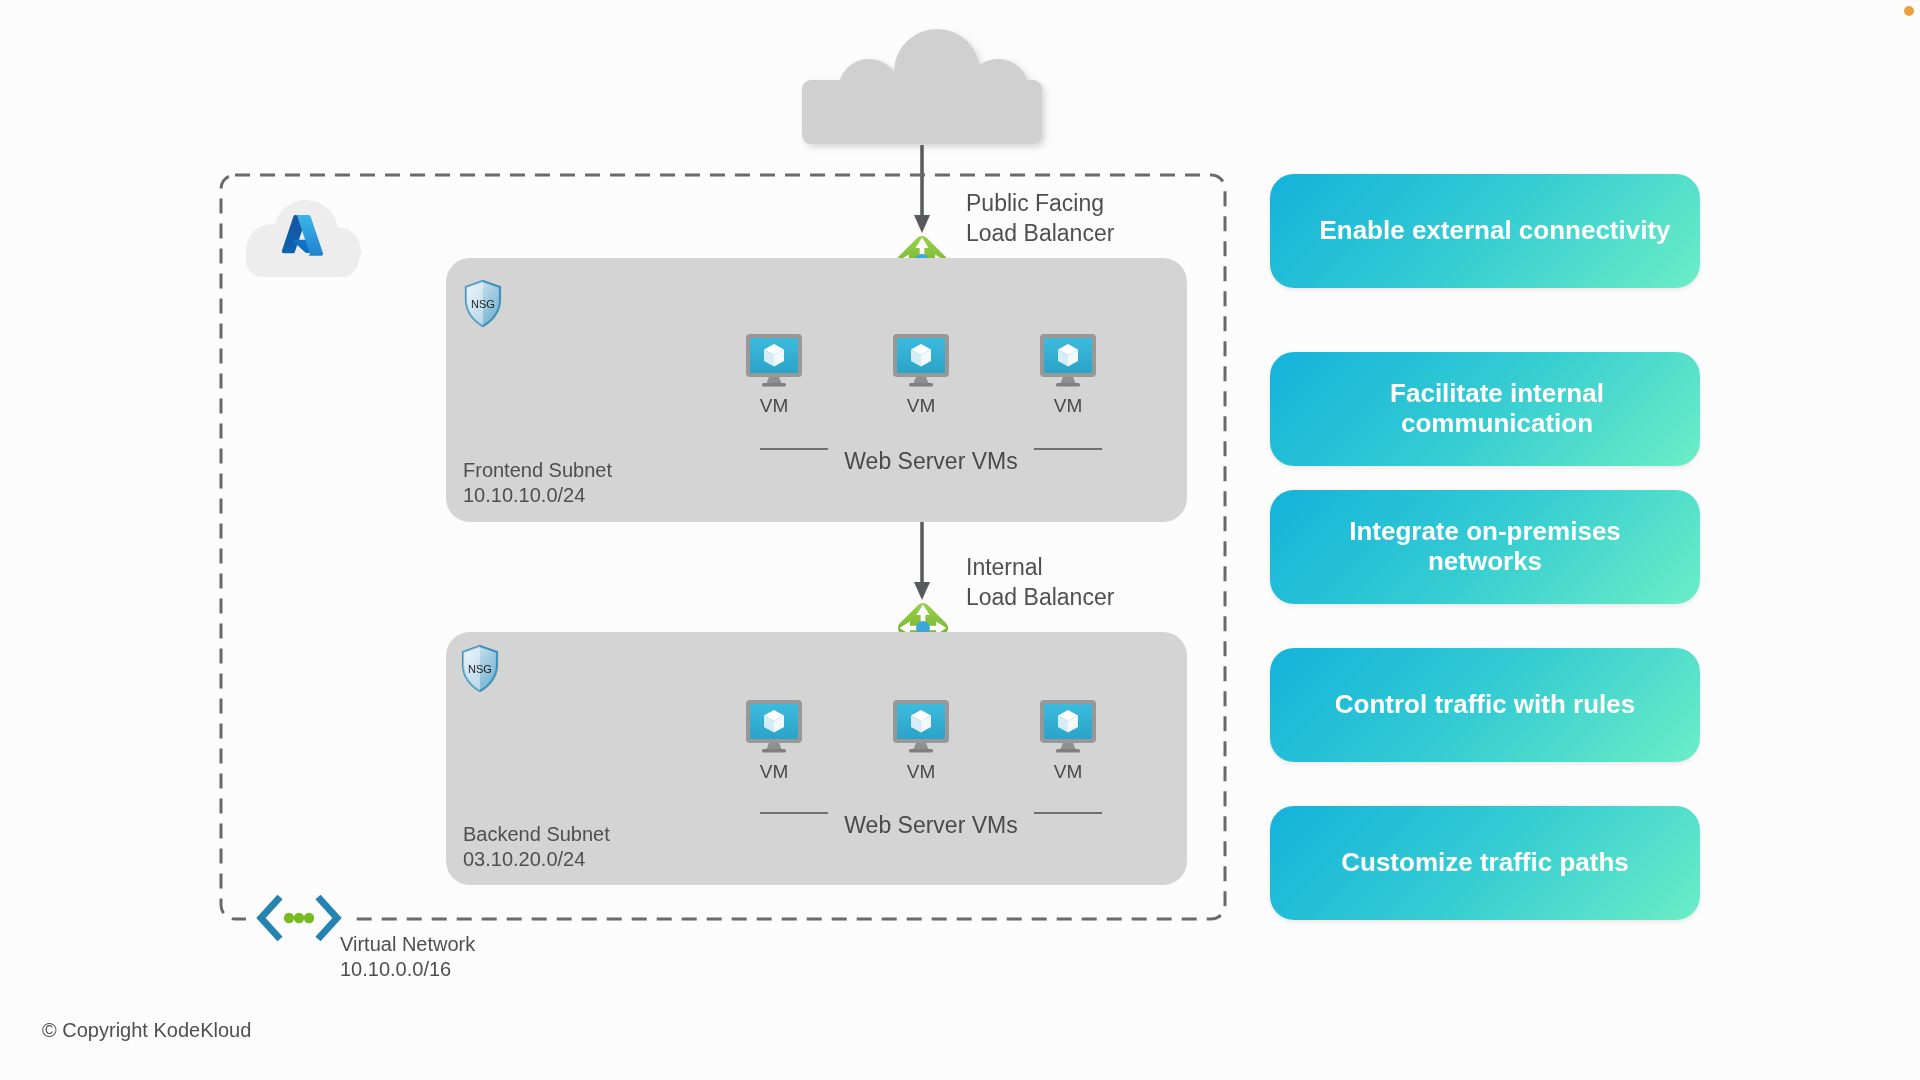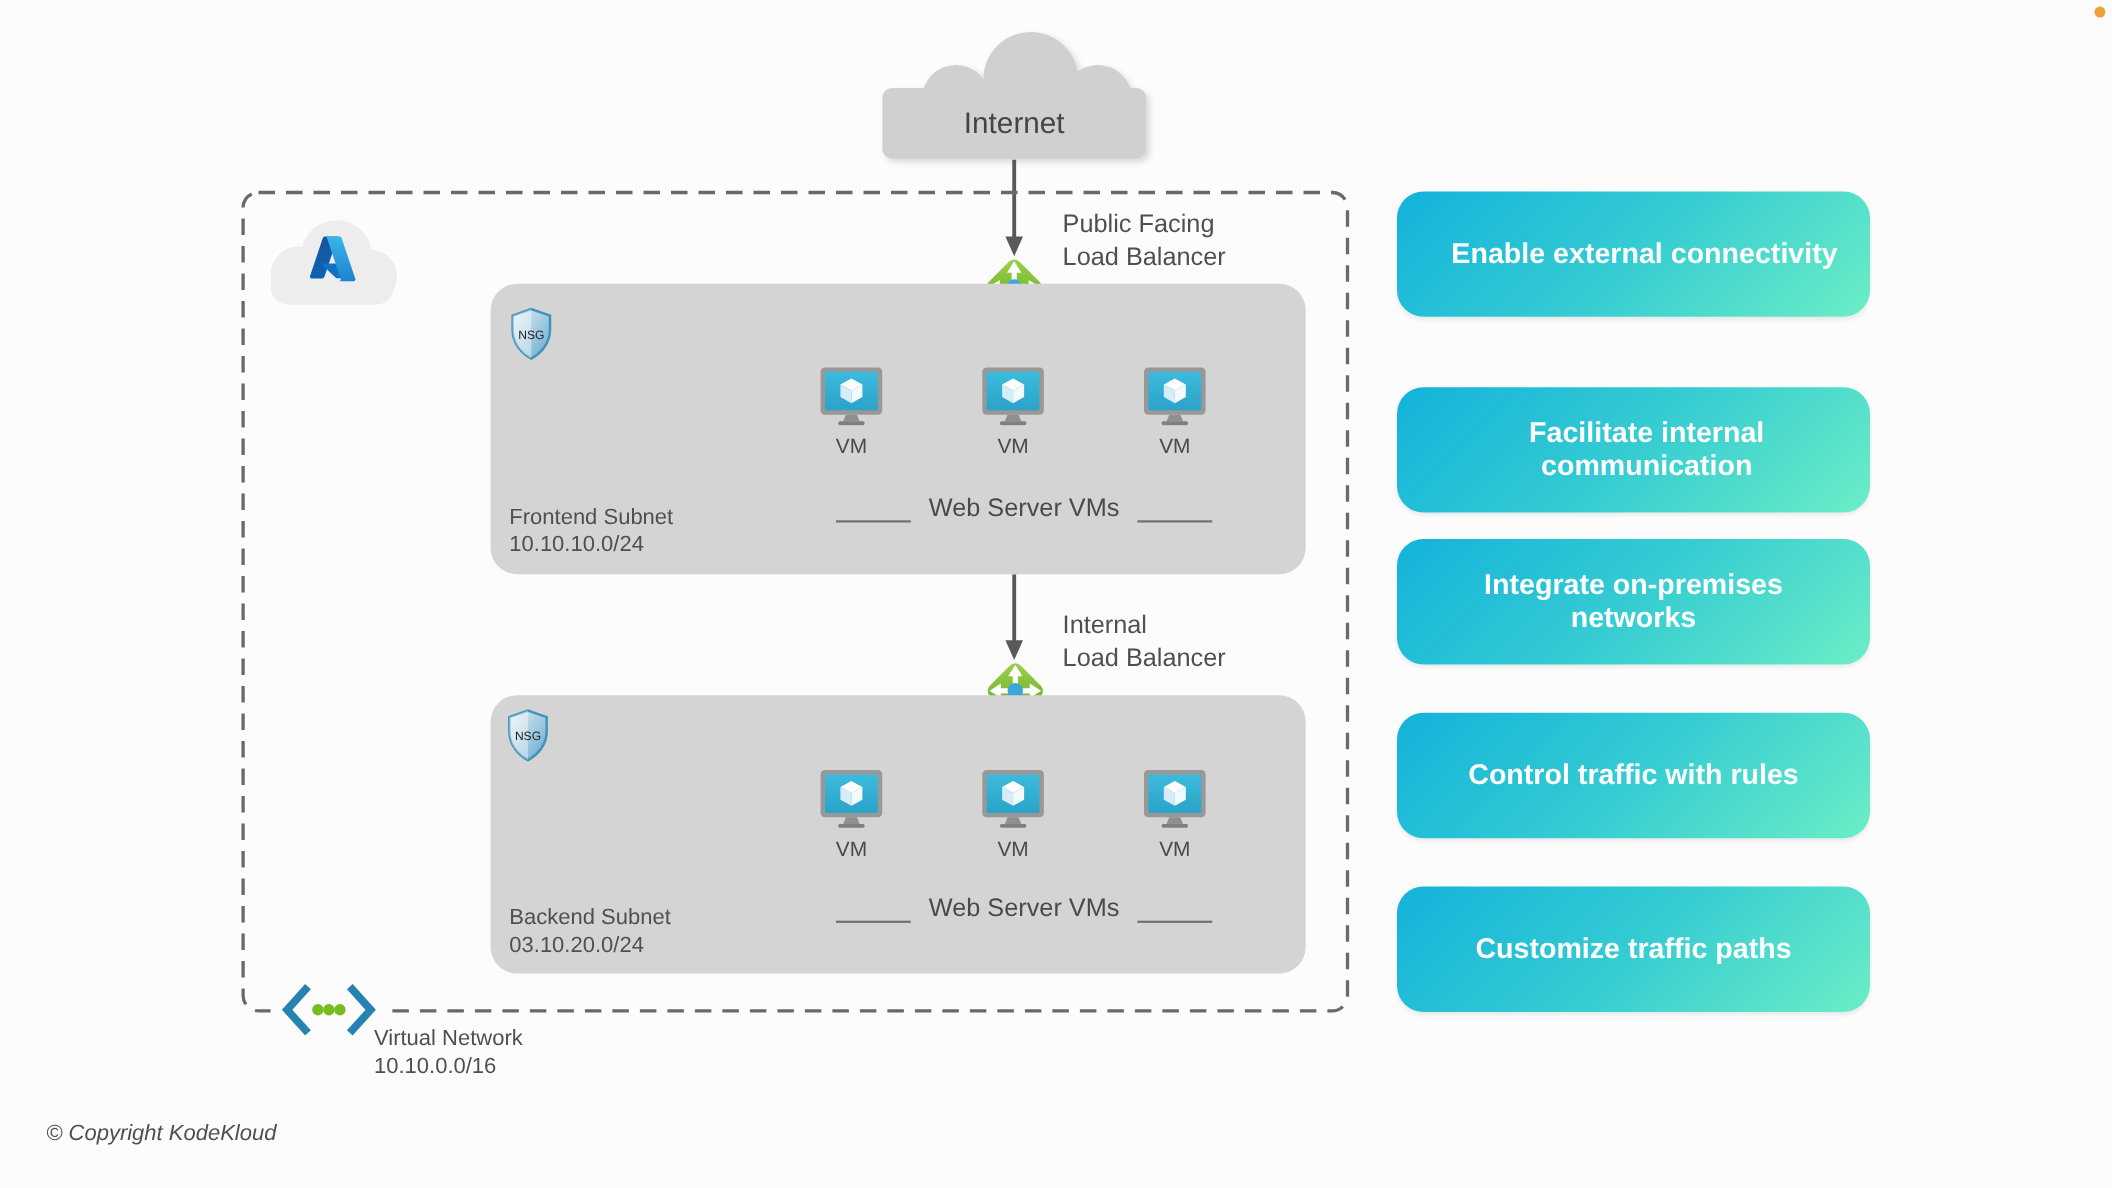--- a/index.html
+++ b/index.html
@@ -38,21 +38,21 @@
 
   
   .subnet{background:#d4d4d4;border-radius:24px;width:741px;left:446px;}
   .subnet-frontend{top:258px;height:264px;}
   .subnet-backend{top:632px;height:253px;}
   .nsg{position:absolute;width:40px;height:50px;}
   .nsg-frontend{left:17px;top:21px;}
   .nsg-backend{left:14px;top:12px;}
   .vm{position:absolute;width:60px;text-align:center;}
   .vm-label{margin-top:4px;font-size:19px;color:#4a4a4a;}
-  .group-row{position:absolute;left:285px;width:400px;display:flex;align-items:flex-end;justify-content:center;gap:16px;}
+  .group-row{position:absolute;left:285px;width:400px;display:flex;align-items:flex-start;justify-content:center;gap:16px;}
   .divider{flex:0 0 68px;height:0;border-top:2px solid #707070;}
   .group-label{font-size:23px;color:#4a4a4a;white-space:nowrap;}
   .subnet-label{position:absolute;left:17px;font-size:20px;line-height:25px;color:#4f4f4f;}
 
   
   .vnet-icon-mask{left:246px;top:896px;width:106px;height:44px;background:#fcfcfc;}
   .vnet-icon{left:255px;top:893px;}
   .vnet-label{left:340px;top:932px;font-size:20px;line-height:25px;color:#4f4f4f;}
 
   
@@ -60,21 +60,21 @@
      background:linear-gradient(135deg,#14b2db 0%,#35ccd2 50%,#6ceec6 100%);
      display:flex;align-items:center;justify-content:center;text-align:center;
      color:#ffffff;font-weight:bold;font-size:26px;line-height:1.15;padding:0 20px;box-sizing:border-box;
      box-shadow:0 2px 4px rgba(0,0,0,0.08);}
   .callout-1{top:174px;padding-left:40px;}
   .callout-2{top:352px;padding-left:44px;}
   .callout-3{top:490px;}
   .callout-4{top:648px;}
   .callout-5{top:806px;}
 
-  .copyright{left:42px;top:1019px;font-size:20px;color:#4f4f4f;font-style:italic;}
+  .copyright{left:42px;top:1019px;font-size:20px;color:#4f4f4f;}
 </style>
 </head>
 <body>
 
 <svg width="0" height="0" style="position:absolute" aria-hidden="true">
   <defs>
     <linearGradient id="lbGrad" x1="0" y1="0" x2="1" y2="1">
       <stop offset="0" stop-color="#9ed24f"></stop>
         <stop offset="1" stop-color="#5fa61b"></stop>
     </linearGradient>
@@ -103,21 +103,20 @@
 
   <div class="abs internet-node">
     <svg width="240" height="118" viewBox="0 0 240 118">
       <g fill="#d0d0d0">
         <circle cx="67" cy="62" r="31"></circle>
         <circle cx="135" cy="44" r="43"></circle>
         <circle cx="196" cy="62" r="31"></circle>
         <rect x="0" y="52" width="240" height="64" rx="9"></rect>
       </g>
     </svg>
-    <div class="internet-label">Internet</div>
   </div>
 
   <svg class="abs arrow arrow-1" viewBox="0 0 34 90">
     <line x1="17" y1="0" x2="17" y2="74" stroke="#58595b" stroke-width="3.5"></line>
     <polygon points="17,88 9,70 25,70" fill="#58595b"></polygon>
   </svg>
 
   <svg class="abs vnet-border" viewBox="0 0 1010 750">
     <rect x="3" y="3" width="1004" height="744" rx="14" fill="none" stroke="#696969" stroke-width="3" stroke-dasharray="15 10"></rect>
   </svg>

